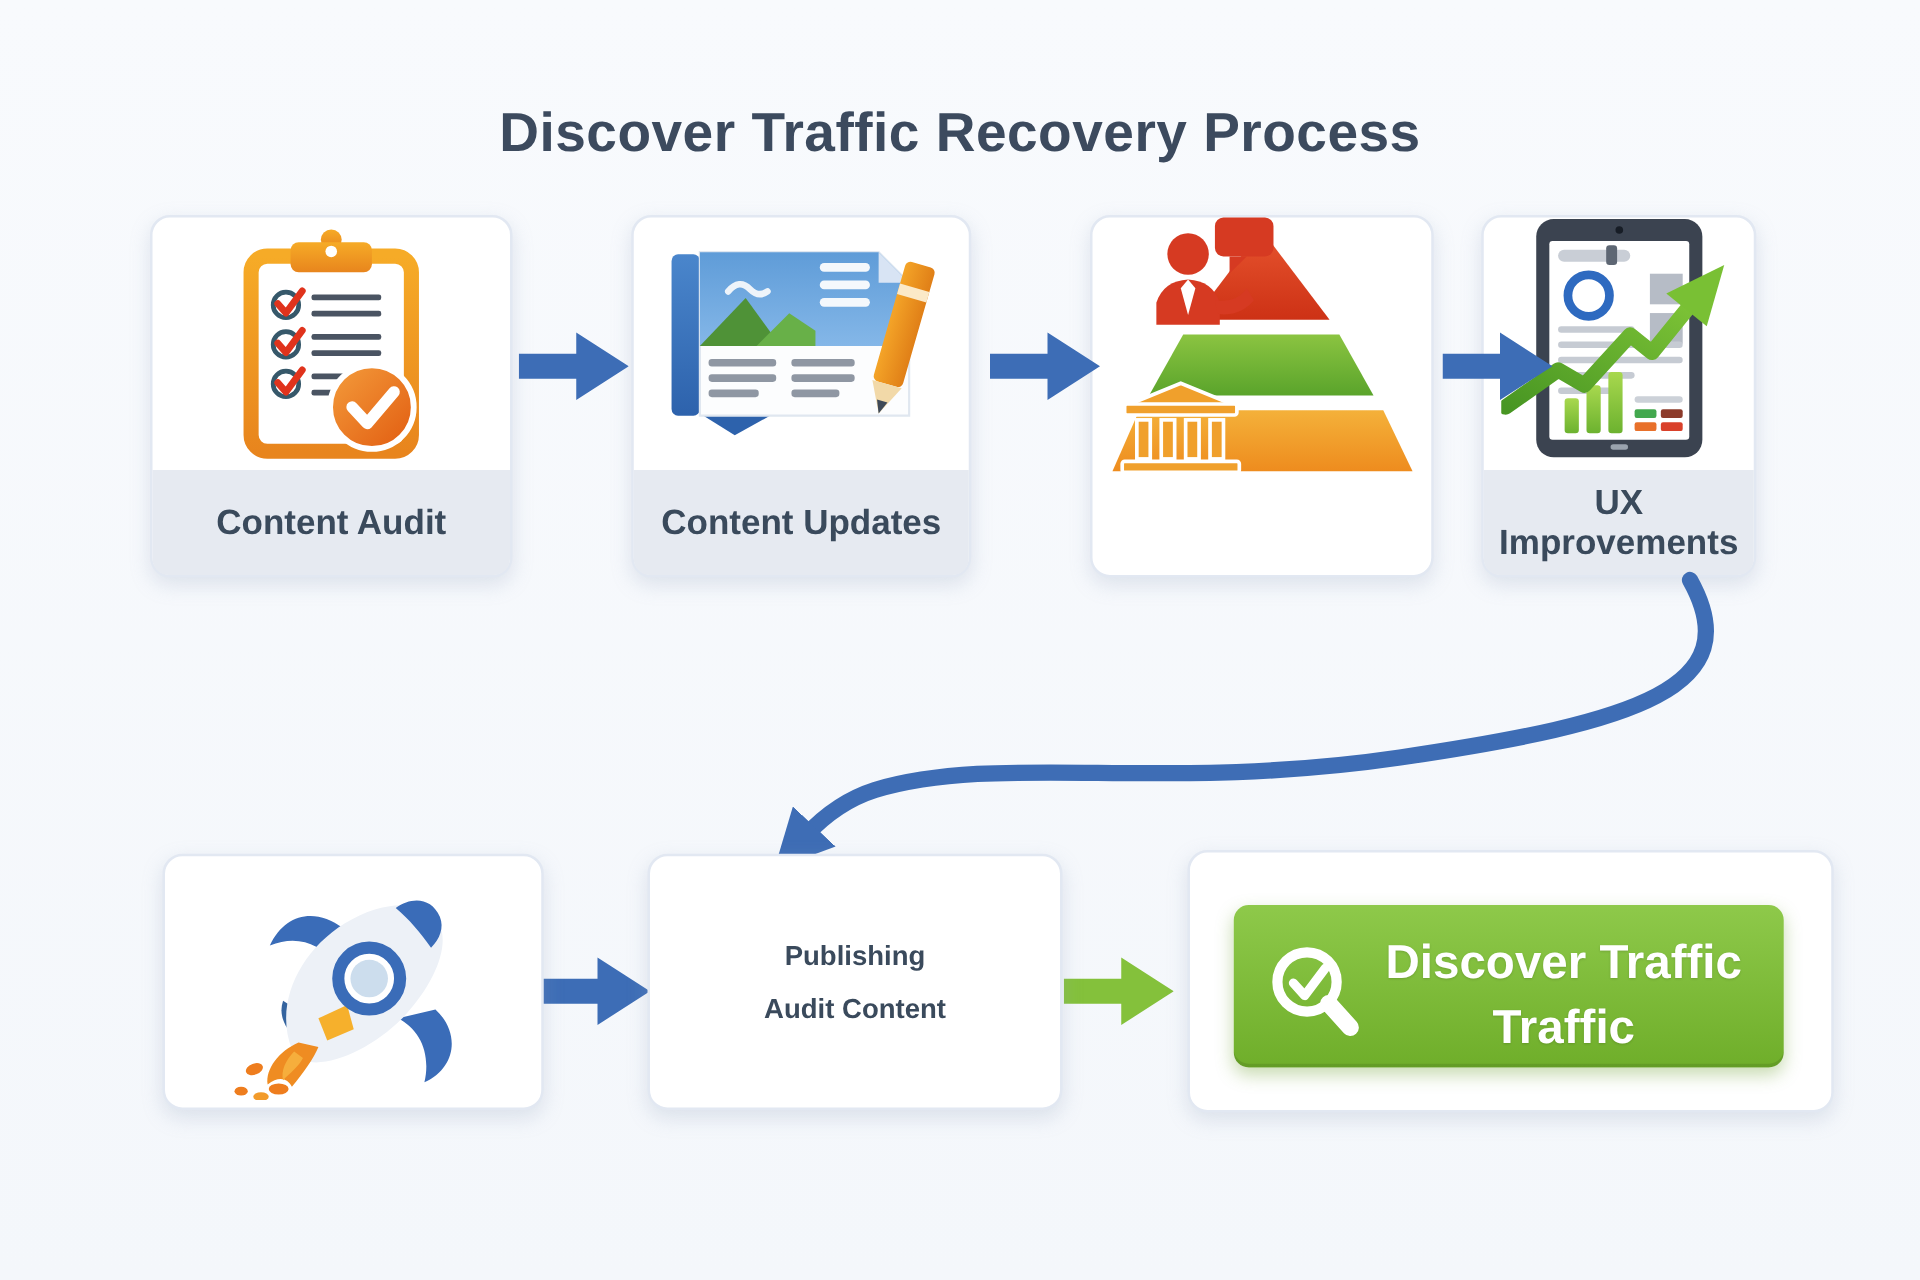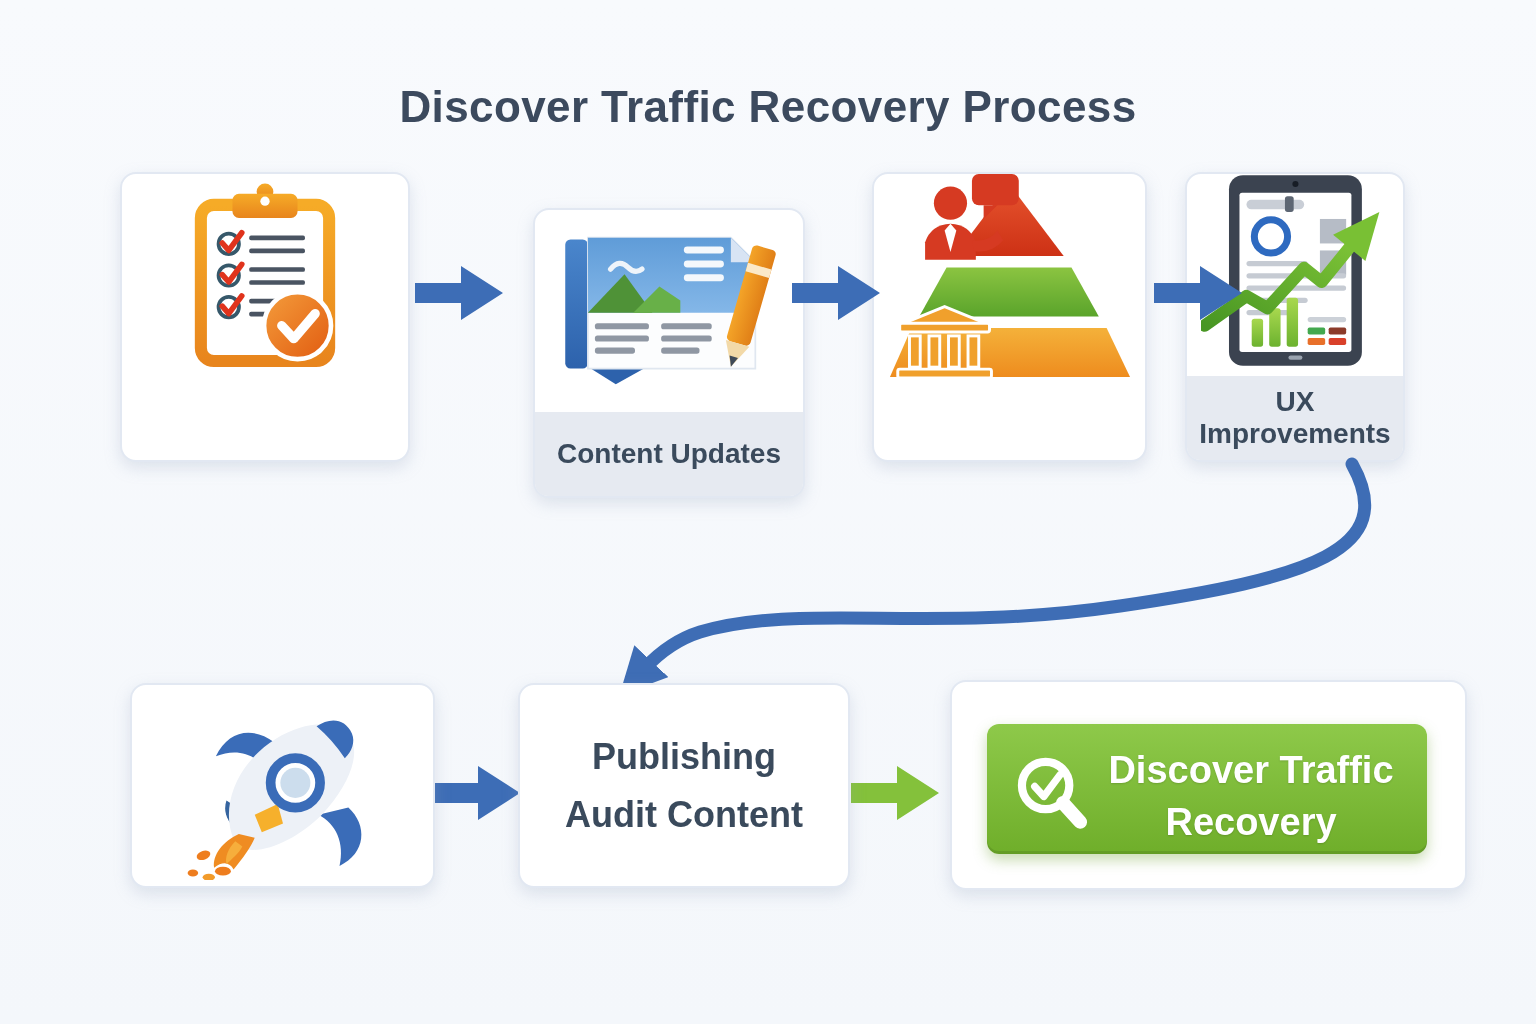--- a/index.html
+++ b/index.html
@@ -27,30 +27,30 @@
   }
   .card .band{
     position:absolute;left:0;right:0;bottom:0;height:84px;
     background:#e6eaf1;border-radius:0 0 13px 13px;
     display:flex;flex-direction:column;align-items:center;justify-content:center;
     font-size:28px;font-weight:700;color:#3a4a5c;line-height:1.16;text-align:center;
   }
   .band span:empty{display:none;}
 
   #card-audit      {left:120px;top:172px;width:290px;height:290px;}
-  #card-updates    {left:533px;top:172px;width:272px;height:290px;margin-top:36px;}
+  #card-updates    {left:505px;top:172px;width:272px;height:290px;}
   #card-eeat       {left:872px;top:172px;width:275px;height:290px;}
   #card-ux         {left:1185px;top:172px;width:220px;height:290px;}
 
   #card-rocket     {left:130px;top:683px;width:305px;height:205px;}
   #card-publishing {left:518px;top:683px;width:332px;height:205px;}
   #card-result     {left:950px;top:680px;width:517px;height:210px;}
 
   .plain-card{display:flex;align-items:center;justify-content:center;}
-  #card-publishing{flex-direction:column;gap:16px;font-size:36px;font-weight:700;color:#3a4a5c;text-align:center;}
+  #card-publishing{flex-direction:column;gap:16px;font-size:22px;font-weight:700;color:#3a4a5c;text-align:center;}
 
   .arrow{position:absolute;width:88px;height:56px;}
   .arrow svg{display:block;width:100%;height:100%;}
   .arrow-blue{color:#3d6db6;}
   .arrow-green{color:#84c13b;}
   #arrow-1{left:415px;top:265px;}
   #arrow-2{left:792px;top:265px;}
   #arrow-3{left:1154px;top:265px;}
   #arrow-4{left:432px;top:765px;}
   #arrow-5{left:851px;top:765px;}
@@ -108,20 +108,23 @@
           <rect x="68" y="63" width="60" height="5" rx="2"></rect>
             <rect x="68" y="77" width="60" height="5" rx="2"></rect>
           <rect x="68" y="97" width="60" height="5" rx="2"></rect>
             <rect x="68" y="111" width="60" height="5" rx="2"></rect>
           <rect x="68" y="131" width="54" height="5" rx="2"></rect>
             <rect x="68" y="145" width="46" height="5" rx="2"></rect>
         </g>
         <circle cx="120" cy="160" r="36" fill="url(#gBadge)" stroke="#ffffff" stroke-width="5"></circle>
         <path d="M103 160 L116 174 L139 147" stroke="#ffffff" stroke-width="10" fill="none" stroke-linecap="round" stroke-linejoin="round"></path>
       </svg>
+    </div>
+    <div class="band">
+      <span>Content Audit</span>
     </div>
   </div>
 
   <div class="card" id="card-updates">
     <div class="icon-wrap">
       <svg width="218" viewBox="0 0 250 172">
         <defs>
           <linearGradient id="gSpine" x1="0" y1="0" x2="0" y2="1">
             <stop offset="0" stop-color="#4a86cc"></stop>
               <stop offset="1" stop-color="#2d62ac"></stop>
@@ -321,18 +324,18 @@
 
   <div class="card" id="card-result">
     <button class="cta-button">
       <svg width="82" height="88" viewBox="0 0 90 95">
         <circle cx="38" cy="36" r="26" stroke="#ffffff" stroke-width="9" fill="none"></circle>
         <line x1="57" y1="55" x2="76" y2="76" stroke="#ffffff" stroke-width="15" stroke-linecap="round"></line>
         <path d="M26 37 L36 48 L54 24" stroke="#ffffff" stroke-width="8" fill="none" stroke-linecap="round" stroke-linejoin="round"></path>
       </svg>
       <span class="btn-text">
         <span>Discover Traffic</span><br>
-        <span>Recovery</span>
+        <span>Traffic</span>
       </span>
     </button>
   </div>
 
 </div>
 
 </body></html>

